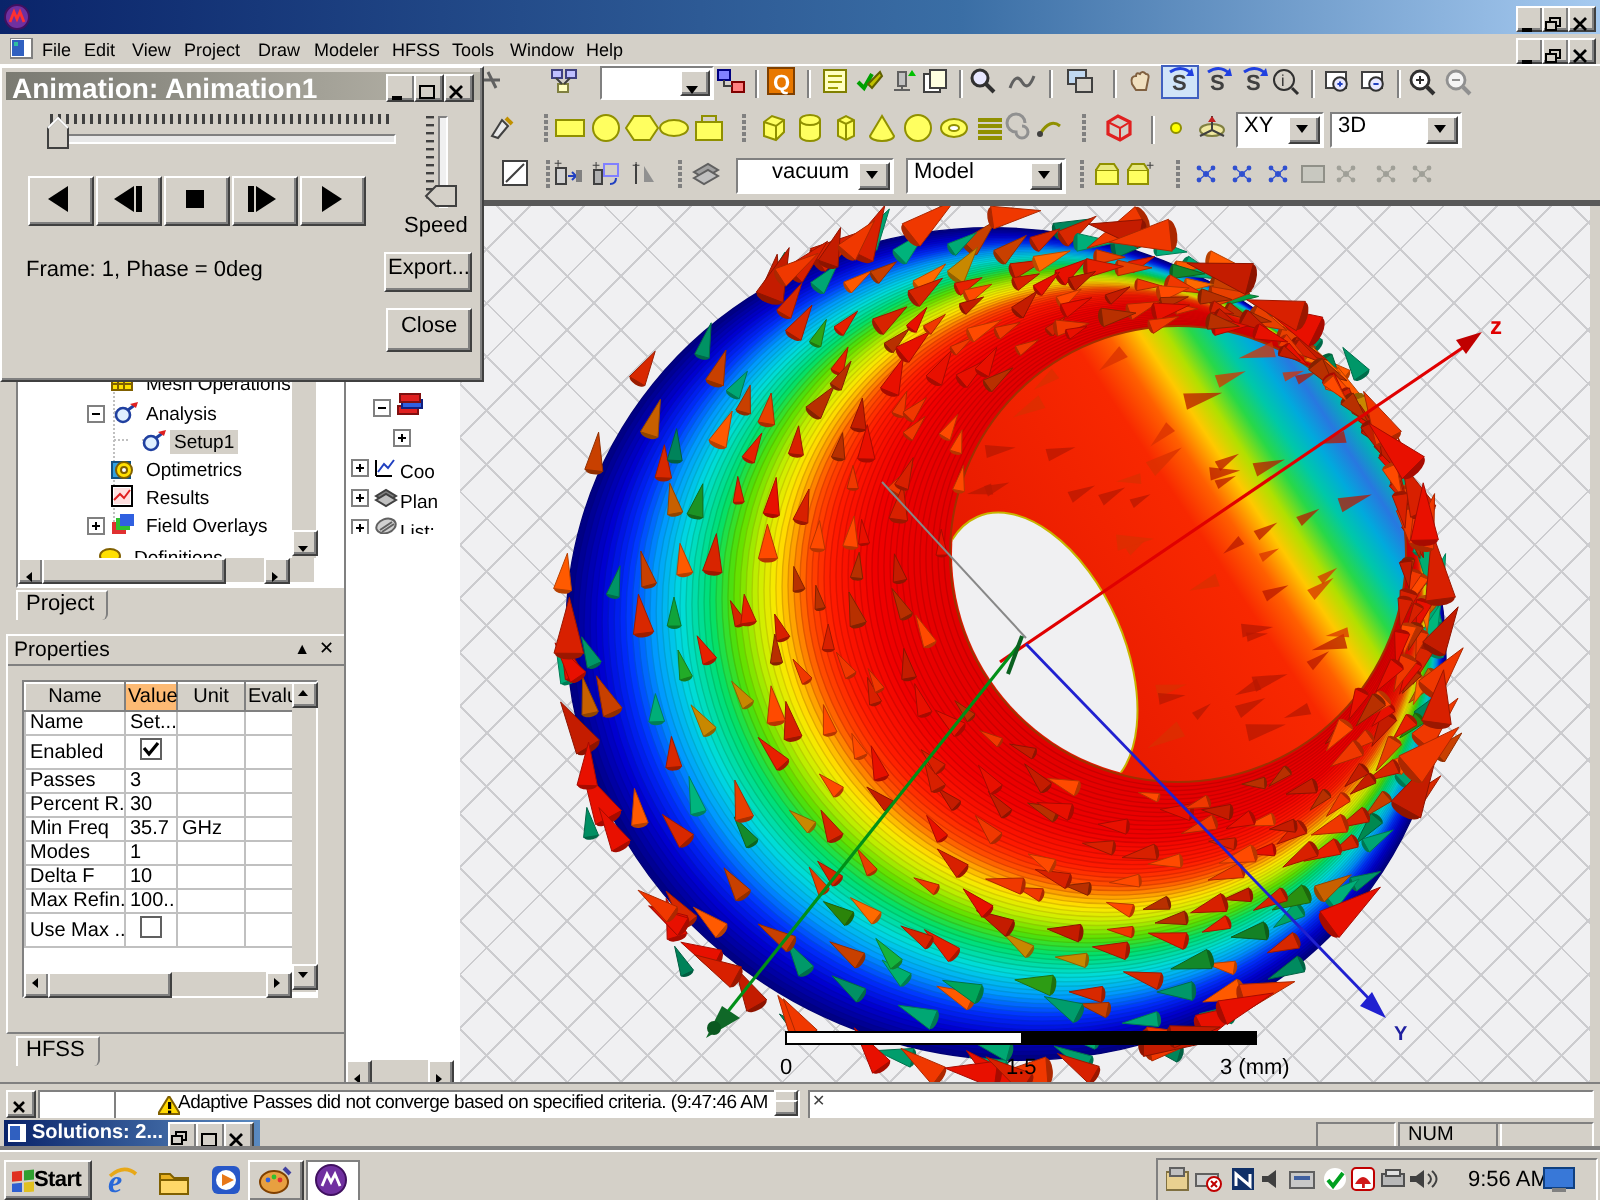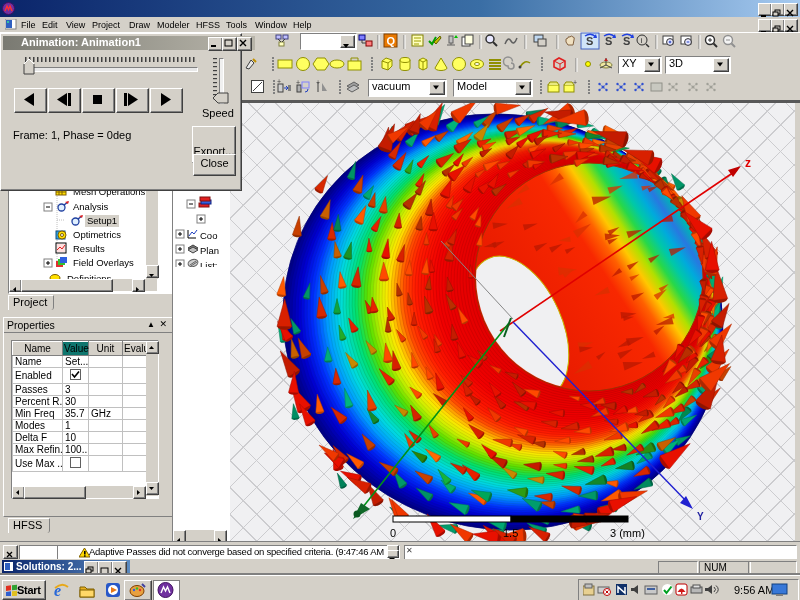--- a/index.html
+++ b/index.html
@@ -343,21 +343,21 @@
       </svg></div>
   </div>
 <div class="abs sunken" style="left:618px;top:56px;width:42px;height:16px;font-size:11px;"><span style="margin-left:3px">XY</span>
   <div class="abs btn3" style="right:1px;top:1px;width:14px;height:12px"><svg width="12" height="10">
         <path d="M3 3.5 l3 4 l3 -4 Z" fill="#000"></path>
       </svg></div></div>
 <div class="abs sunken" style="left:665px;top:56px;width:64px;height:16px;font-size:11px;"><span style="margin-left:3px">3D</span>
   <div class="abs btn3" style="right:1px;top:1px;width:14px;height:12px"><svg width="12" height="10">
         <path d="M3 3.5 l3 4 l3 -4 Z" fill="#000"></path>
       </svg></div></div>
-<div class="abs sunken" style="left:368px;top:79px;width:77px;height:16px;font-size:11px;"><span style="margin-left:3px">vacuum</span>
+<div class="abs sunken" style="left:368px;top:79px;width:77px;height:16px;font-size:11px;"><span style="margin-left:17px">vacuum</span>
   <div class="abs btn3" style="right:1px;top:1px;width:14px;height:12px"><svg width="12" height="10">
         <path d="M3 3.5 l3 4 l3 -4 Z" fill="#000"></path>
       </svg></div></div>
 <div class="abs sunken" style="left:453px;top:79px;width:78px;height:16px;font-size:11px;"><span style="margin-left:3px">Model</span>
   <div class="abs btn3" style="right:1px;top:1px;width:14px;height:12px"><svg width="12" height="10">
         <path d="M3 3.5 l3 4 l3 -4 Z" fill="#000"></path>
       </svg></div></div>
 
 <div class="abs" style="left:229px;top:100px;width:571px;height:3px;background:#585858;"></div>
 
@@ -2405,21 +2405,21 @@
  <table style="border-collapse:collapse;font-size:10px;width:134px;table-layout:fixed;line-height:11px;">
   <colgroup>
         <col style="width:50px">
         <col style="width:26px">
         <col style="width:34px">
         <col style="width:24px">
       </colgroup>
   <tbody>
         <tr>
    <td style="height:10px;background:#d4d0c8;border:1px solid;border-color:#fff #808080 #808080 #fff;text-align:center;">Name</td>
-   <td style="background:#0f766e;border:1px solid;border-color:#fff #808080 #808080 #fff;text-align:center;">Value</td>
+   <td style="background:#fdba74;border:1px solid;border-color:#fff #808080 #808080 #fff;text-align:center;">Value</td>
    <td style="background:#d4d0c8;border:1px solid;border-color:#fff #808080 #808080 #fff;text-align:center;">Unit</td>
    <td style="background:#d4d0c8;border:1px solid;border-color:#fff #808080 #808080 #fff;text-align:center;">Evalu</td>
   </tr>
   <tr>
           <td style="height:11px;border:1px solid #c0c0c0;padding:0 0 0 2px;white-space:nowrap;overflow:hidden;">Name</td>
           <td style="border:1px solid #c0c0c0;padding:0 0 0 2px;white-space:nowrap;overflow:hidden;">Set...</td>
           <td style="border:1px solid #c0c0c0;"></td>
           <td style="border:1px solid #c0c0c0;"></td>
         </tr>
   <tr>
@@ -2539,21 +2539,21 @@
   <div class="abs btn3" style="left:0;top:0;width:11px;height:11px"><svg width="9" height="9">
           <path d="M6 2 l-3 2.5 l3 2.5 Z" fill="#000"></path>
         </svg></div>
   <div class="abs btn3" style="right:0;top:0;width:11px;height:11px"><svg width="9" height="9">
           <path d="M3 2 l3 2.5 l-3 2.5 Z" fill="#000"></path>
         </svg></div>
  </div>
 </div>
 
 <div class="abs raised" style="left:0px;top:33px;width:240px;height:156px;background:#d4d0c8;">
- <div class="abs" style="left:2px;top:2px;width:234px;height:14px;background:linear-gradient(90deg,#7a7a72,#b8b5aa);color:#fff;font-weight:bold;font-size:11px;padding-left:18px;">Animation: Animation1
+ <div class="abs" style="left:2px;top:2px;width:234px;height:14px;background:linear-gradient(90deg,#7a7a72,#b8b5aa);color:#fff;font-weight:bold;font-size:14px;padding-left:3px;">Animation: Animation1
   <div class="abs btn3" style="right:32px;top:1px;width:13px;height:12px"><svg width="11" height="10">
           <path d="M2 8 h5" stroke="#000" stroke-width="2"></path>
         </svg></div>
   <div class="abs btn3" style="right:18px;top:1px;width:13px;height:12px"><svg width="11" height="10">
           <rect x="2" y="2" width="7" height="6" fill="none" stroke="#000"></rect>
         </svg></div>
   <div class="abs btn3" style="right:3px;top:1px;width:13px;height:12px"><svg width="11" height="10">
           <path d="M2 2 L8 8 M8 2 L2 8" stroke="#000" stroke-width="1.4"></path>
         </svg></div>
  </div>
@@ -2640,21 +2640,21 @@
       <rect x="1" y="32" width="4" height="1.2" fill="#404040"></rect>
       <rect x="1" y="36" width="4" height="1.2" fill="#404040"></rect>
       <rect x="1" y="40" width="4" height="1.2" fill="#404040"></rect>
     </svg>
  <div class="abs" style="left:218px;top:24px;width:3px;height:44px;border:1px solid #808080;border-right-color:#fff;border-bottom-color:#fff;background:#f0f0f0;"></div>
  <svg class="abs" style="left:211px;top:57px" width="18" height="14">
       <path d="M6 2 L16 2 L16 12 L6 12 L1 7 Z" fill="#d4d0c8" stroke="#404040"></path>
     </svg>
  <div class="abs t11" style="left:201px;top:73px;">Speed</div>
  <div class="abs t11" style="left:12px;top:95px;">Frame: 1, Phase = 0deg</div>
- <div class="abs btn3" style="left:191px;top:92px;width:42px;height:17px;text-align:center;font-size:11px;padding-top:18px;">Export...</div>
+ <div class="abs btn3" style="left:191px;top:92px;width:42px;height:17px;text-align:right;font-size:11px;padding-top:1px;">Export...</div>
  <div class="abs btn3" style="left:192px;top:120px;width:41px;height:18px;text-align:center;font-size:11px;padding-top:2px;">Close</div>
 </div>
 
 <div class="abs" style="left:0;top:541px;width:800px;height:18px;background:#d4d0c8;border-top:1px solid #808080;">
  <div class="abs btn3" style="left:3px;top:3px;width:13px;height:12px"><svg width="11" height="10">
         <path d="M3 2 L8 7 M8 2 L3 7" stroke="#000" stroke-width="1.3"></path>
       </svg></div>
  <div class="abs sunken" style="left:19px;top:3px;width:37px;height:13px;"></div>
  <div class="abs sunken" style="left:57px;top:3px;width:341px;height:13px;font-size:10px;white-space:nowrap;overflow:hidden;">
    <svg class="abs" style="left:21px;top:2px" width="11" height="10">

